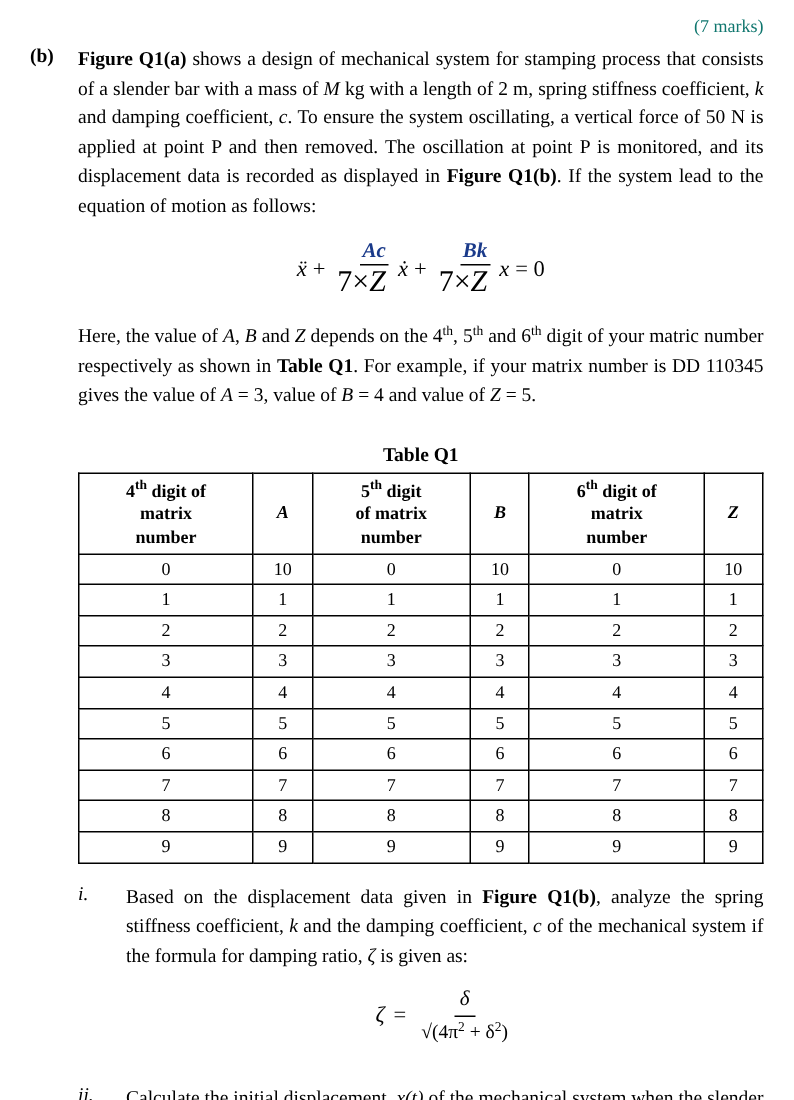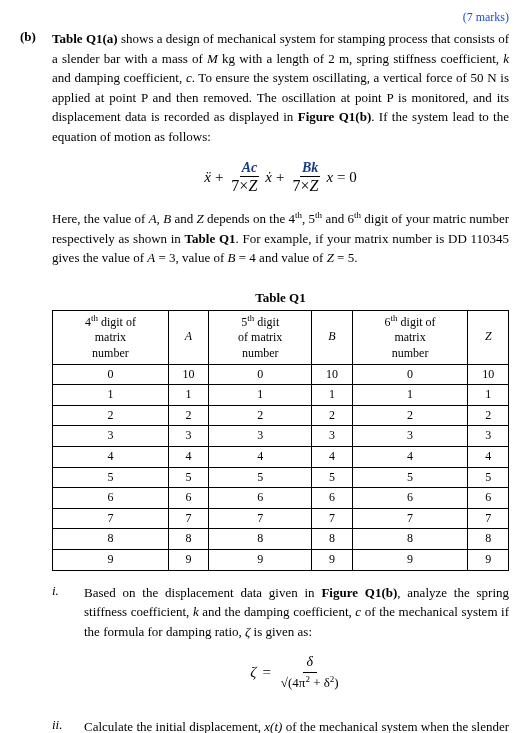--- a/index.html
+++ b/index.html
@@ -61,21 +61,21 @@
       border-bottom: 1px solid #000;
       padding: 0 2px;
       font-style: italic;
       color: #1a3a8a;
       font-weight: bold;
       font-size: 14px;
     }
 
     .fraction .den {
       padding: 0 2px;
-      font-size: 16px;
+      font-size: 20px;
     }
 
     .here-text {
       margin-bottom: 22px;
       line-height: 1.5;
       text-align: justify;
     }
 
     .table-section {
       margin: 8px 0;
@@ -95,21 +95,21 @@
     }
 
     table.q1-table th, table.q1-table td {
       border: 1px solid #000;
       text-align: center;
       padding: 2px 4px;
       line-height: 1.3;
     }
 
     table.q1-table th {
-      font-weight: normal;
+      font-weight: bold;
     }
 
     .sub-items {
       margin-top: 12px;
     }
 
     .sub-item {
       display: flex;
       gap: 10px;
       margin-bottom: 14px;
@@ -159,34 +159,34 @@
     }
 
     sup {
       font-size: 9px;
     }
 
     .top-right-text {
       text-align: right;
       font-size: 12px;
       margin-bottom: 4px;
-      color: #1d4ed8;
+      color: #0f766e;
     }
   </style>
 </head>
 <body>
 
 <div class="top-right-text">(7 marks)</div>
 
 <div class="main-container">
   <div class="label-col">(b)</div>
   <div class="content-col">
 
     <div class="intro-text">
-      <strong>Table Q1(a)</strong>
+      <strong>Figure Q1(a)</strong>
       <span> shows a design of mechanical system for stamping process that consists of a slender bar with a mass of <em>M</em> kg with a length of 2 m, spring stiffness coefficient, <em>k</em> and damping coefficient, <em>c</em>. To ensure the system oscillating, a vertical force of 50 N is applied at point P and then removed. The oscillation at point P is monitored, and its displacement data is recorded as displayed in <strong>Figure Q1(b)</strong>. If the system lead to the equation of motion as follows:</span>
     </div>
 
     <div class="equation-block">
       <span class="eq-line">
         <span style="font-style:italic;">ẍ</span>
         <span> + </span>
         <span class="fraction">
           <span class="num"><em>Ac</em></span>
           <span class="den">7×<em>Z</em></span>

